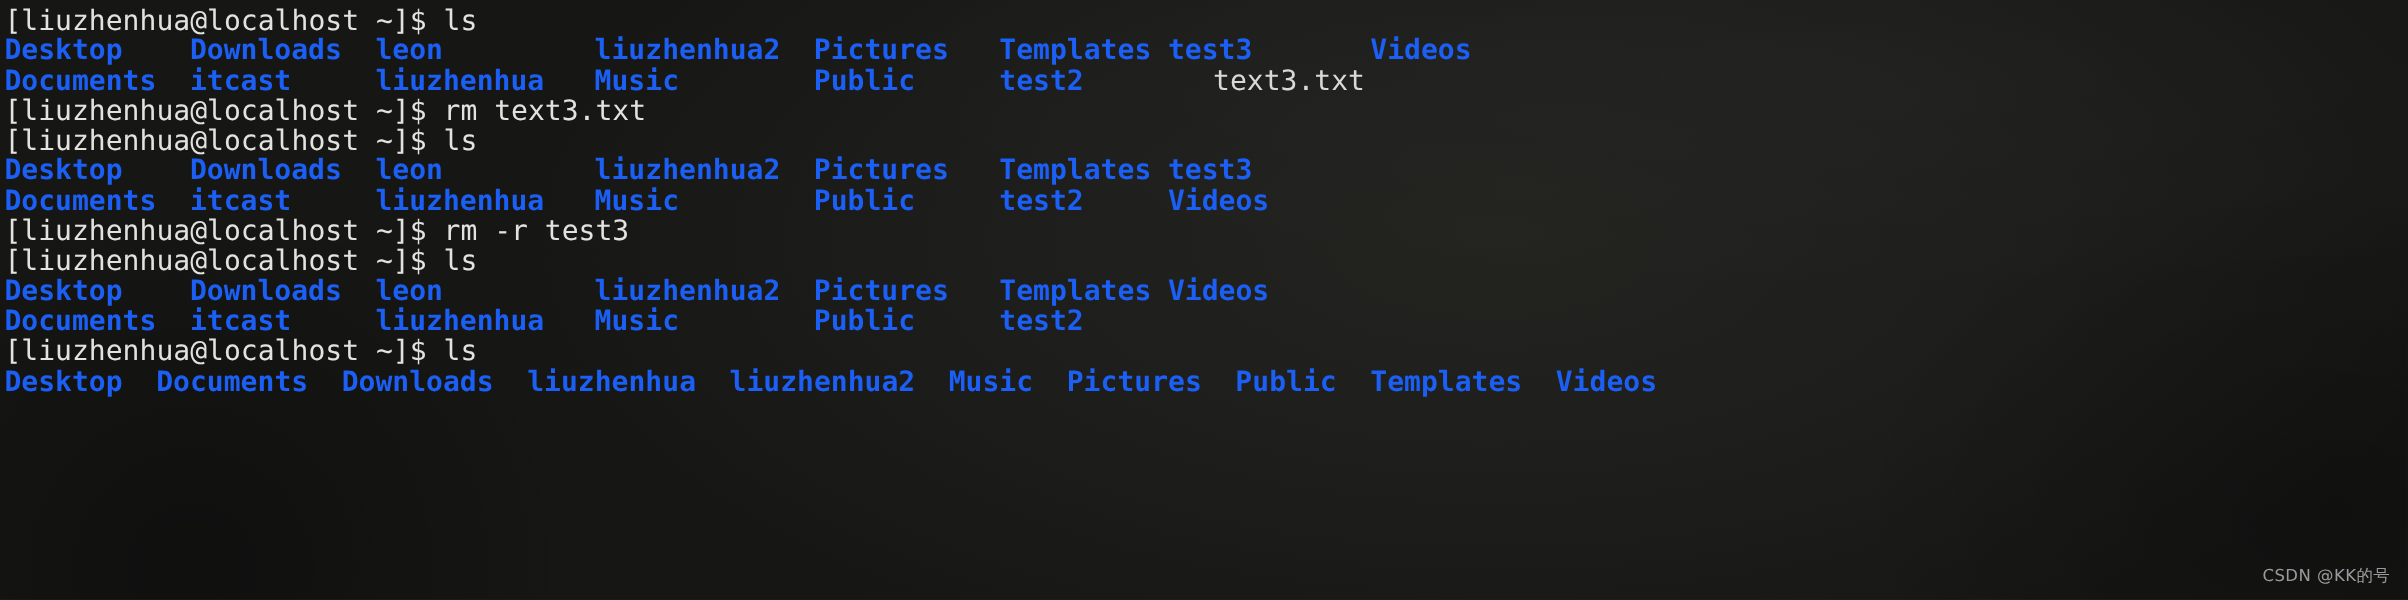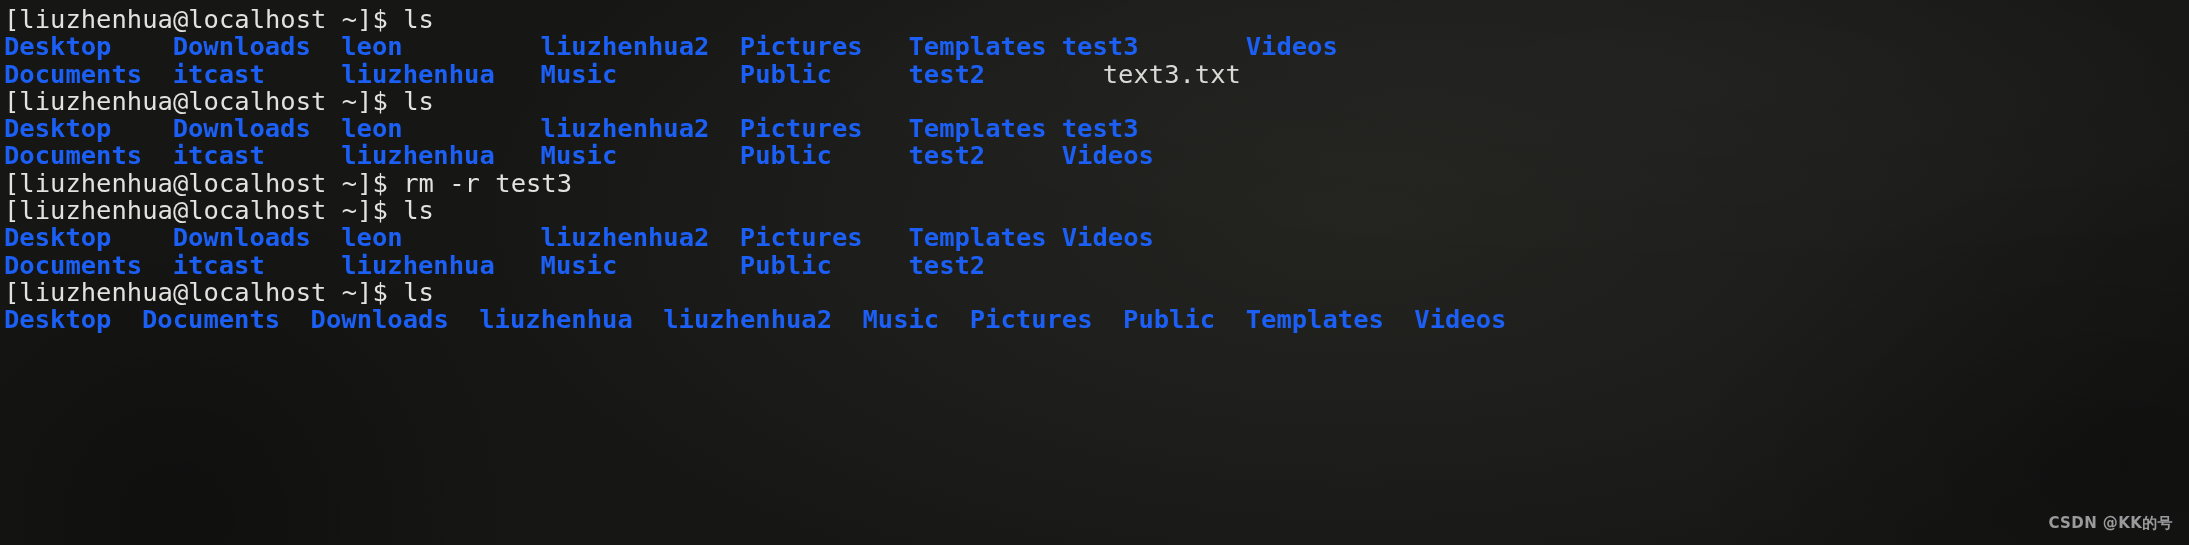--- a/index.html
+++ b/index.html
@@ -53,32 +53,32 @@
   .watermark {
     position: absolute;
     right: 16px;
     bottom: 8px;
     z-index: 3;
     color: #b9b9bb;
     opacity: 0.82;
     font-family: "DejaVu Sans", "Liberation Sans", sans-serif;
     font-size: 15px;
     letter-spacing: 0.4px;
-    font-weight: bold;
   }
 </style>
 </head>
 <body>
 
 <div id="terminal">
   <div class="screen">
     <div id="lines">
         <div class="line cmdline"><span class="cell">[liuzhenhua@localhost ~]$ </span><span class="cell">ls</span></div>
         <div class="line"><span class="cell dir" style="width: 168.63px;">Desktop</span><span class="cell dir" style="width: 168.63px;">Downloads</span><span class="cell dir" style="width: 199.29px;">leon</span><span class="cell dir" style="width: 199.29px;">liuzhenhua2</span><span class="cell dir" style="width: 168.63px;">Pictures</span><span class="cell dir" style="width: 153.3px;">Templates</span><span class="cell dir" style="width: 183.96px;">test3</span><span class="cell dir" style="width: 107.31px;">Videos</span></div>
         <div class="line"><span class="cell dir" style="width: 168.63px;">Documents</span><span class="cell dir" style="width: 168.63px;">itcast</span><span class="cell dir" style="width: 199.29px;">liuzhenhua</span><span class="cell dir" style="width: 199.29px;">Music</span><span class="cell dir" style="width: 168.63px;">Public</span><span class="cell dir" style="width: 153.3px;">test2</span><span class="cell file" style="width: 183.96px;">text3.txt</span></div>
+        <div class="line cmdline"><span class="cell">[liuzhenhua@localhost ~]$ </span><span class="cell">rm text3.txt</span></div>
         <div class="line cmdline"><span class="cell">[liuzhenhua@localhost ~]$ </span><span class="cell">ls</span></div>
         <div class="line"><span class="cell dir" style="width: 168.63px;">Desktop</span><span class="cell dir" style="width: 168.63px;">Downloads</span><span class="cell dir" style="width: 199.29px;">leon</span><span class="cell dir" style="width: 199.29px;">liuzhenhua2</span><span class="cell dir" style="width: 168.63px;">Pictures</span><span class="cell dir" style="width: 153.3px;">Templates</span><span class="cell dir" style="width: 183.96px;">test3</span></div>
         <div class="line"><span class="cell dir" style="width: 168.63px;">Documents</span><span class="cell dir" style="width: 168.63px;">itcast</span><span class="cell dir" style="width: 199.29px;">liuzhenhua</span><span class="cell dir" style="width: 199.29px;">Music</span><span class="cell dir" style="width: 168.63px;">Public</span><span class="cell dir" style="width: 153.3px;">test2</span><span class="cell dir" style="width: 183.96px;">Videos</span></div>
         <div class="line cmdline"><span class="cell">[liuzhenhua@localhost ~]$ </span><span class="cell">rm -r test3</span></div>
         <div class="line cmdline"><span class="cell">[liuzhenhua@localhost ~]$ </span><span class="cell">ls</span></div>
         <div class="line"><span class="cell dir" style="width: 168.63px;">Desktop</span><span class="cell dir" style="width: 168.63px;">Downloads</span><span class="cell dir" style="width: 199.29px;">leon</span><span class="cell dir" style="width: 199.29px;">liuzhenhua2</span><span class="cell dir" style="width: 168.63px;">Pictures</span><span class="cell dir" style="width: 153.3px;">Templates</span><span class="cell dir" style="width: 107.31px;">Videos</span></div>
         <div class="line"><span class="cell dir" style="width: 168.63px;">Documents</span><span class="cell dir" style="width: 168.63px;">itcast</span><span class="cell dir" style="width: 199.29px;">liuzhenhua</span><span class="cell dir" style="width: 199.29px;">Music</span><span class="cell dir" style="width: 168.63px;">Public</span><span class="cell dir" style="width: 153.3px;">test2</span></div>
         <div class="line cmdline"><span class="cell">[liuzhenhua@localhost ~]$ </span><span class="cell">ls</span></div>
         <div class="line"><span class="cell dir" style="width: 137.97px;">Desktop</span><span class="cell dir" style="width: 168.63px;">Documents</span><span class="cell dir" style="width: 168.63px;">Downloads</span><span class="cell dir" style="width: 183.96px;">liuzhenhua</span><span class="cell dir" style="width: 199.29px;">liuzhenhua2</span><span class="cell dir" style="width: 107.31px;">Music</span><span class="cell dir" style="width: 153.3px;">Pictures</span><span class="cell dir" style="width: 122.64px;">Public</span><span class="cell dir" style="width: 168.63px;">Templates</span><span class="cell dir" style="width: 91.98px;">Videos</span></div>
       </div>

